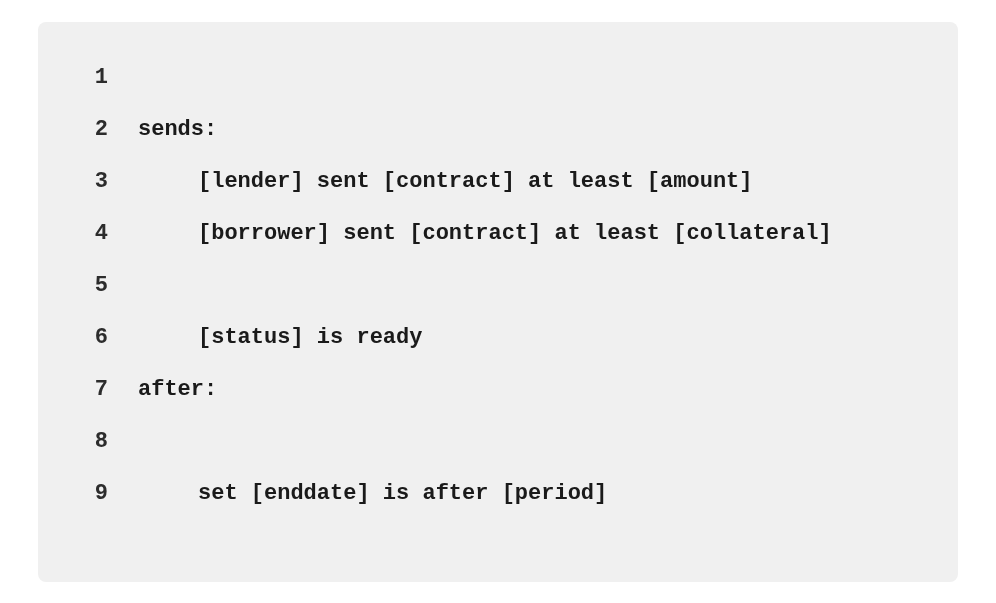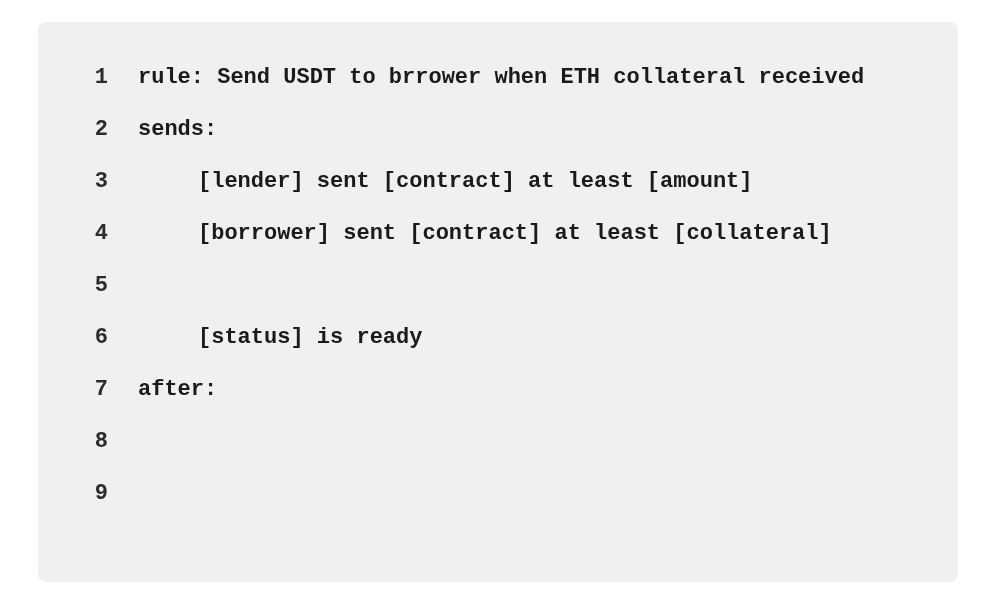--- a/index.html
+++ b/index.html
@@ -65,21 +65,20 @@
       padding-left: 60px;
       font-family: Liberation Mono, monospace;
     }
   </style>
 </head>
 <body>
 
 <div class="code-block">
 <div class="code-line">
       <span class="line-number">1</span>
-      <span class="line-content indent-1">rule: Send USDT to brrower when ETH collateral received</span>
     </div>
     <div class="code-line">
       <span class="line-number">2</span>
       <span class="line-content indent-1">sends:</span>
     </div>
     <div class="code-line">
       <span class="line-number">3</span>
       <span class="line-content indent-2">[lender] sent [contract] at least [amount]</span>
     </div>
     <div class="code-line">
@@ -95,14 +94,15 @@
     </div>
     <div class="code-line">
       <span class="line-number">7</span>
       <span class="line-content indent-1">after:</span>
     </div>
     <div class="code-line">
       <span class="line-number">8</span>
     </div>
     <div class="code-line">
       <span class="line-number">9</span>
+      <span class="line-content indent-2">set [enddate] is after [period]</span>
     </div>
   </div>
 
 </body></html>

